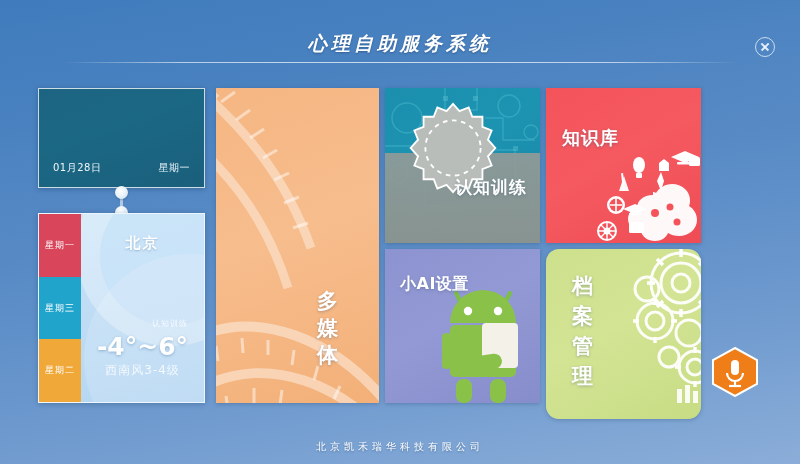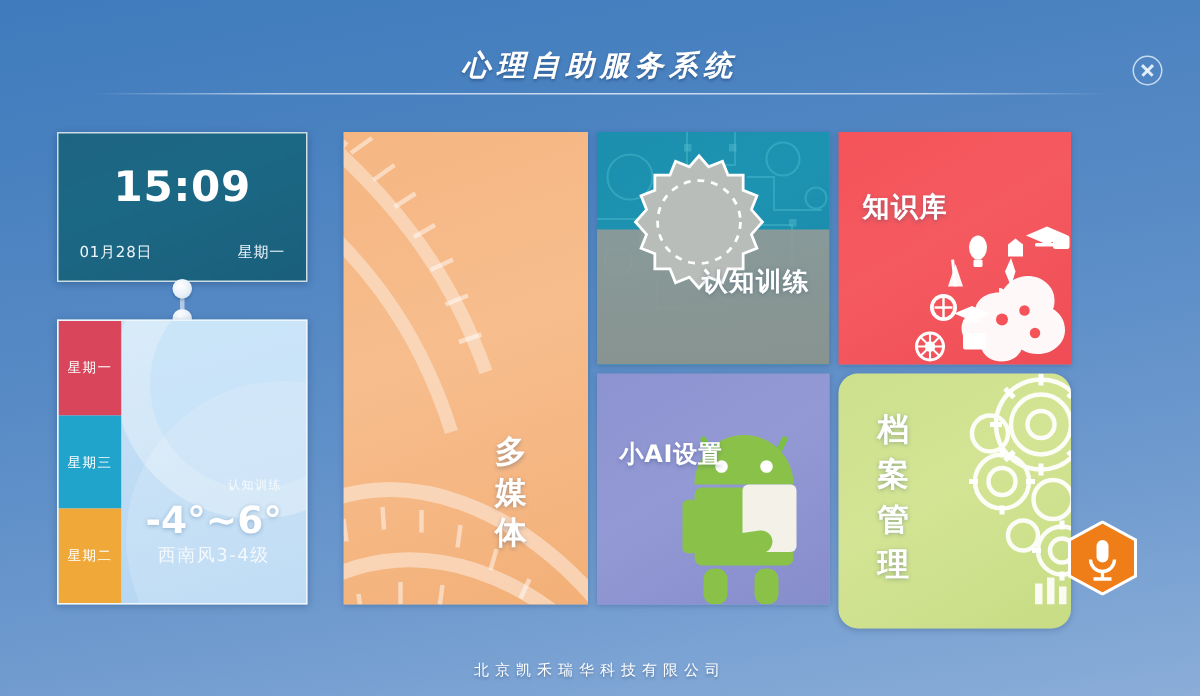--- a/index.html
+++ b/index.html
@@ -123,21 +123,20 @@
   }
   #weather-detail {
     position:absolute; left:0; top:148px; width:100%; text-align:center;
     color:rgba(255,255,255,.80); font-size:12px; letter-spacing:1px;
   }
 
   
   .tile {
     position:absolute; overflow:hidden; cursor:pointer;
     box-shadow:0 1px 4px rgba(10,40,75,.25);
-    margin-left:13px;
   }
   .tile-label {
     position:absolute; color:#ffffff; font-weight:bold;
     text-shadow:0 1px 3px rgba(40,70,110,.35);
     z-index:5;
   }
 
   
   #tile-multimedia {
     left:216px; top:88px; width:163px; height:315px;
@@ -180,21 +179,21 @@
     font-size:18px; letter-spacing:1px;
   }
   #kb-art { position:absolute; right:0; bottom:0; width:110px; height:100px; }
 
   
   #tile-ai {
     left:385px; top:249px; width:155px; height:154px;
     background:linear-gradient(150deg,#8d93d0 0%, #9399d4 45%, #868dcb 100%);
   }
   #label-ai {
-    left:15px; top:44px;
+    left:15px; top:25px;
     font-size:16px; letter-spacing:.5px;
   }
   #android-art { position:absolute; right:2px; bottom:0; width:96px; height:120px; }
 
   
   #tile-archive {
     left:546px; top:249px; width:155px; height:170px;
     background:linear-gradient(150deg,#cde08c 0%, #d3e494 45%, #c7dc84 100%);
     border-radius:13px;
   }
@@ -224,21 +223,20 @@
 <div id="header">
   <div id="app-title">心理自助服务系统</div>
   <div id="title-rule"></div>
   <div id="close-button">
     <span class="x1"></span>
     <span class="x2"></span>
   </div>
 </div>
 
 <div id="clock-widget">
-  <div id="clock-time">15:09</div>
   <div id="clock-date">01月28日</div>
   <div id="clock-weekday">星期一</div>
 </div>
 <div id="connector-stem"></div>
 <div class="connector-dot" id="connector-dot-top"></div>
 <div class="connector-dot" id="connector-dot-bottom"></div>
 
 <div id="weather-widget">
   <div id="weather-days">
     <div class="weather-day" id="weather-day-0">
@@ -248,20 +246,21 @@
       <span>星期三</span>
     </div>
     <div class="weather-day" id="weather-day-1">
       <span>星期二</span>
     </div>
   </div>
   <div id="weather-main">
     <div id="weather-arc1"></div>
     <div id="weather-arc2"></div>
     <div id="weather-arc3"></div>
+    <div id="weather-city">北京</div>
     <div id="weather-condition">认知训练</div>
     <div id="weather-temp">-4°~6°</div>
     <div id="weather-detail">西南风3-4级</div>
   </div>
 </div>
 
 <div class="tile" id="tile-multimedia">
   <svg width="163" height="315" viewBox="0 0 163 315" style="position:absolute;left:0;top:0;">
     <g fill="none" stroke="rgba(255,255,255,0.38)" stroke-width="9">
       <path d="M -30 -10 C 30 40, 70 90, 95 160"></path>

